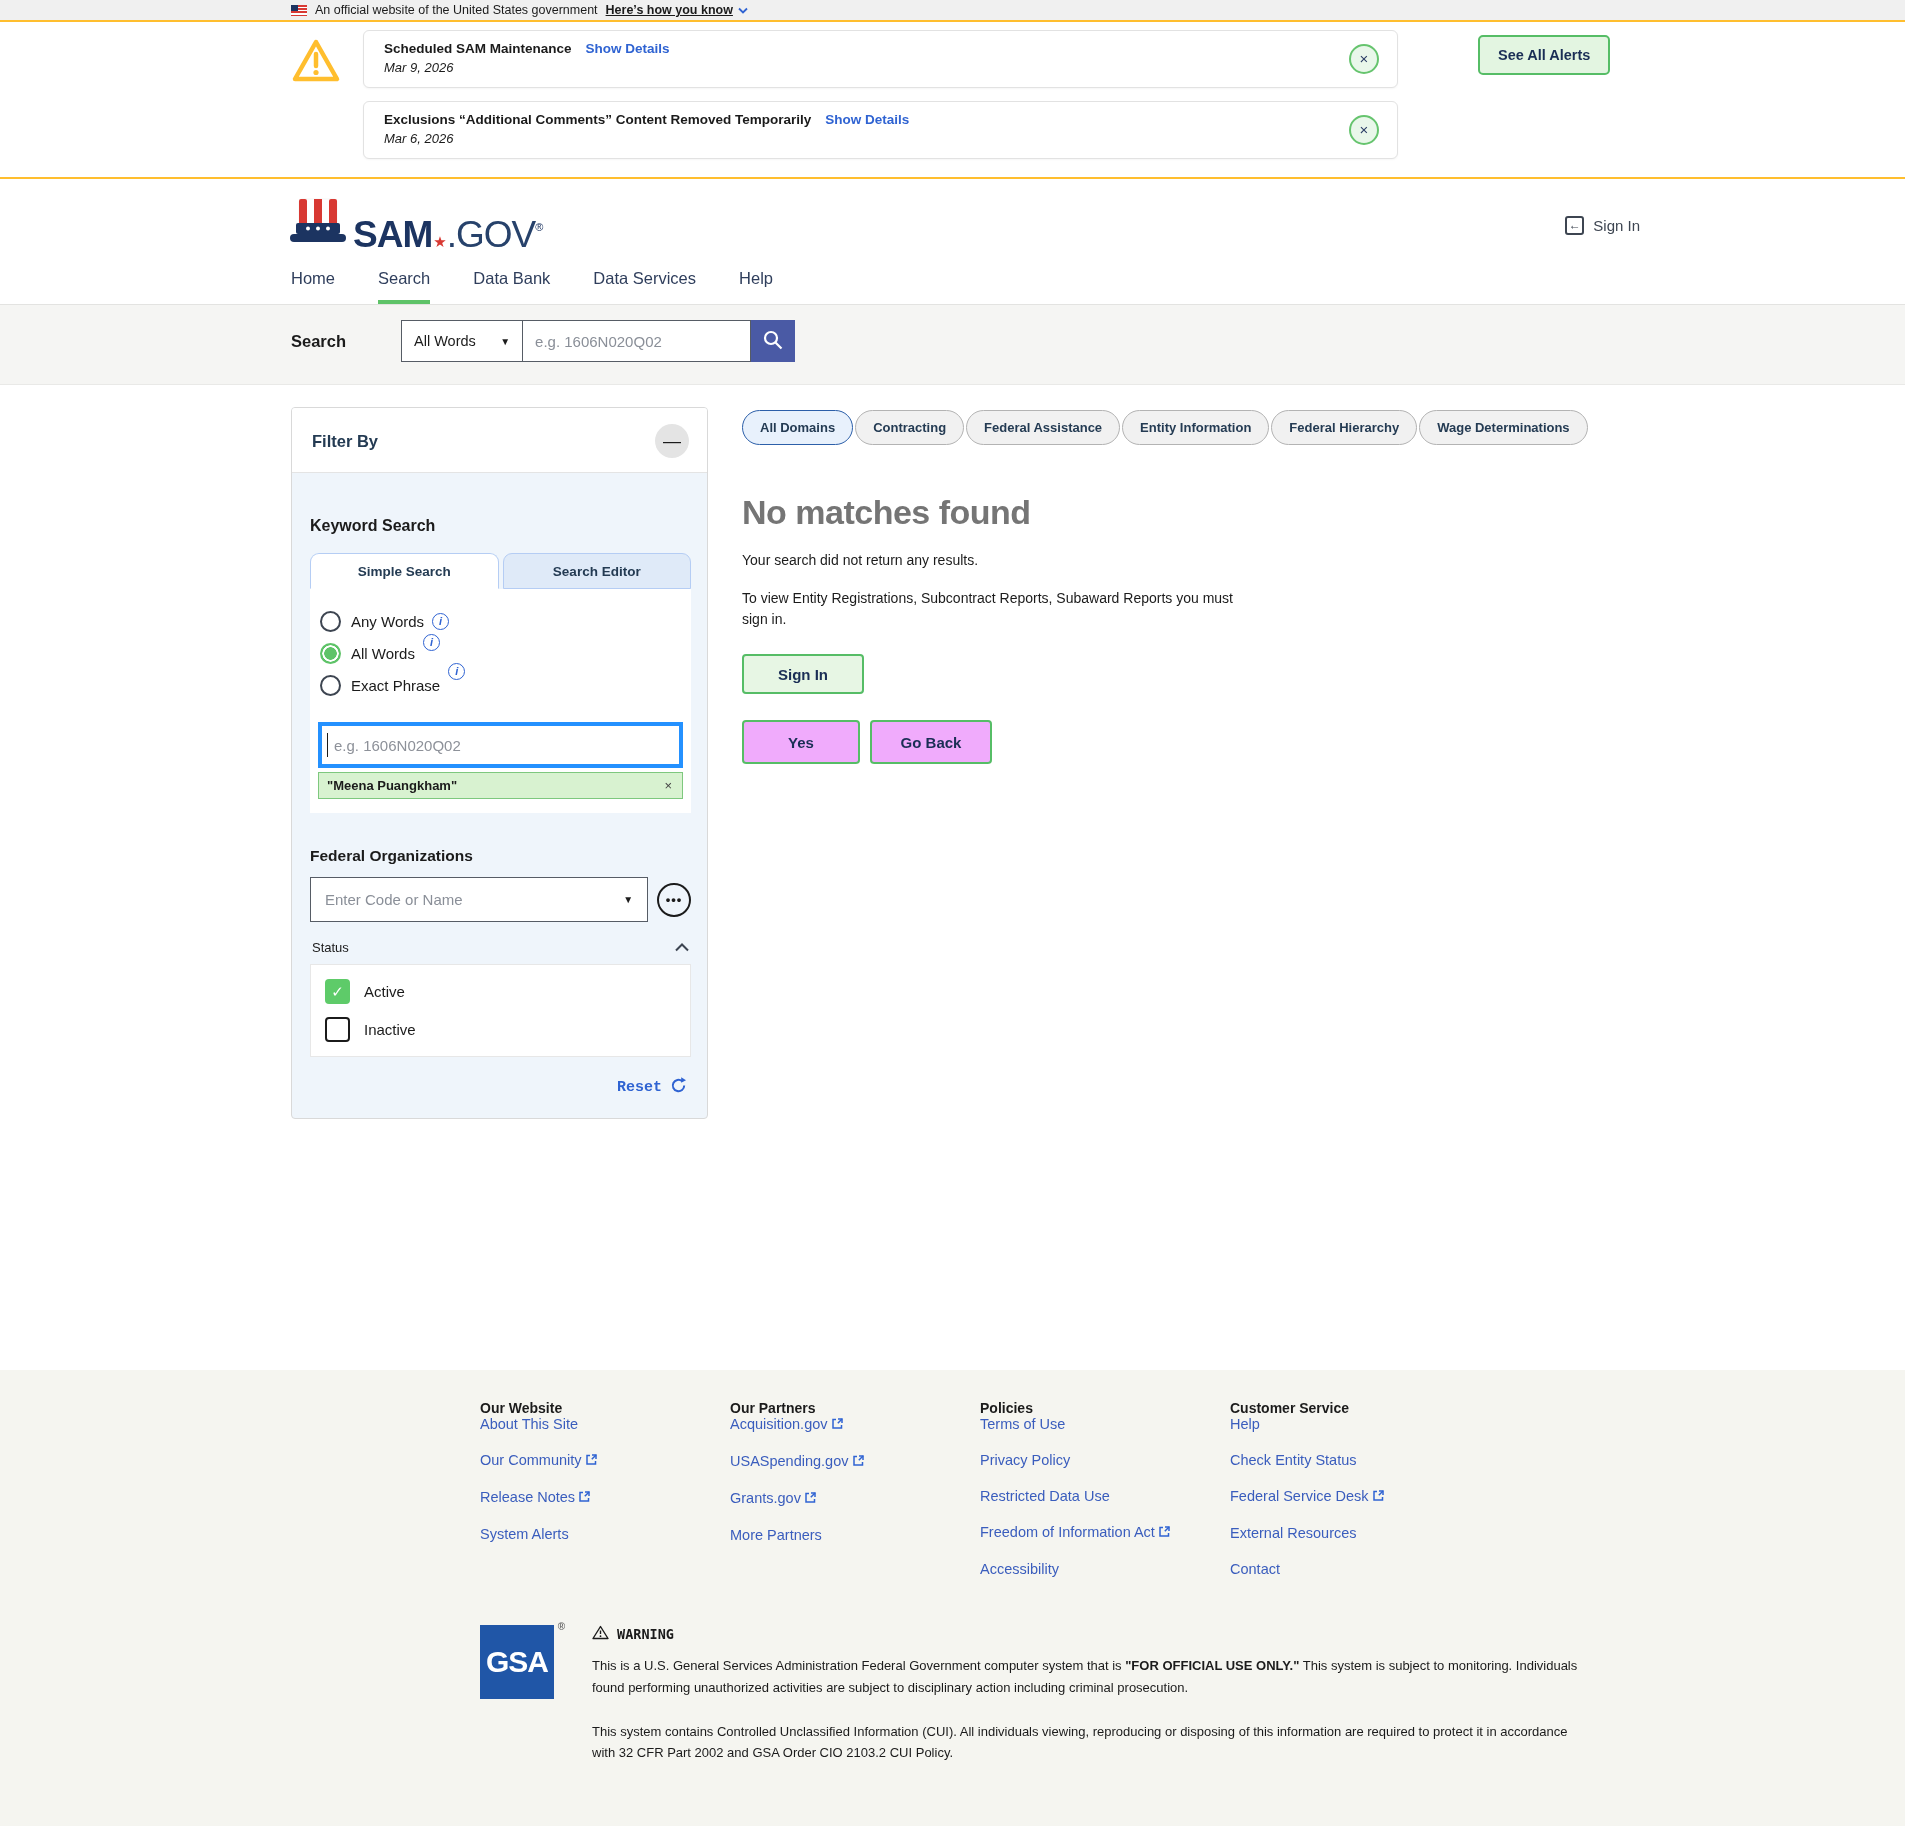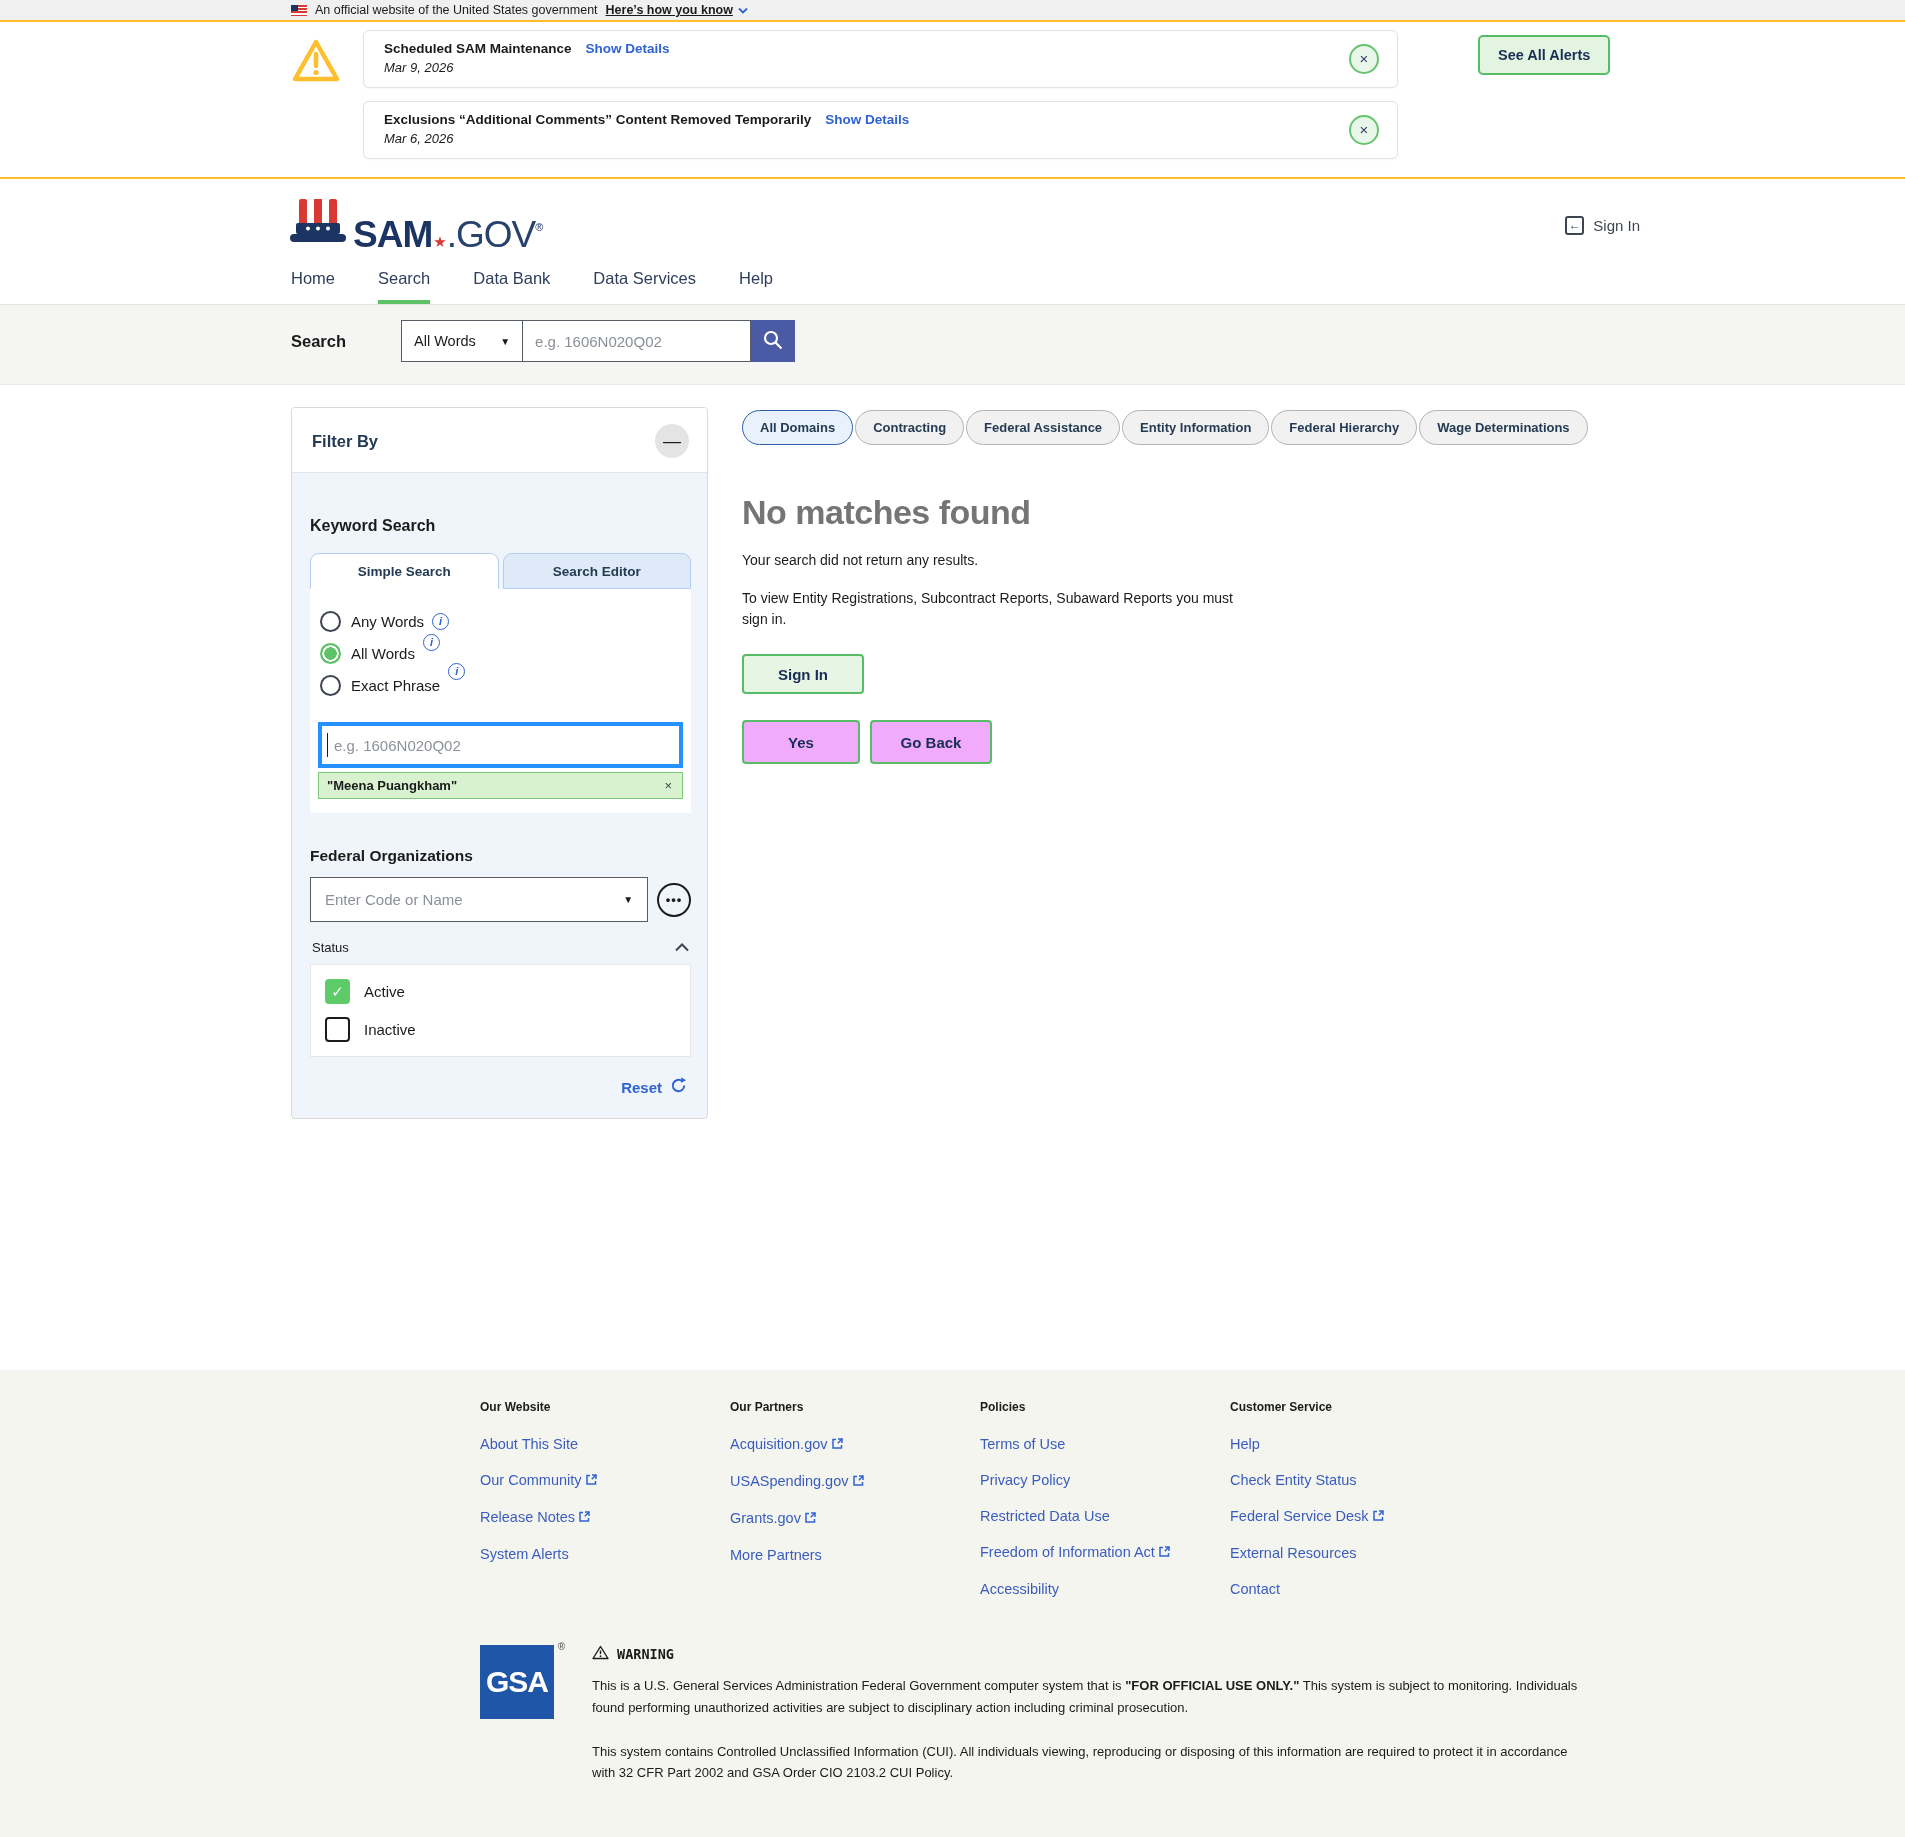--- a/index.html
+++ b/index.html
@@ -111,21 +111,21 @@
     font-size:13px; font-weight:bold; letter-spacing:1px; line-height:1; color:#1b1b1b; cursor:pointer; }
   .status-bar { display:flex; align-items:center; justify-content:space-between; margin:16px 2px 8px 2px; cursor:pointer; }
   .status-label { font-size:13px; color:#1b1b1b; }
   .status-card { background:#fff; border:1px solid #e7e7e7; padding:14px 14px; display:flex; flex-direction:column; gap:13px; }
   .check-row { display:flex; align-items:center; gap:14px; }
   .checkbox { width:25px; height:25px; border-radius:4px; flex:none; cursor:pointer; }
   .checkbox.checked { background:#5ecb69; color:#fff; text-align:center; font-size:15px; line-height:25px; }
   .checkbox.unchecked { background:#fff; border:2px solid #1b1b1b; }
   .check-label { font-size:15px; }
   .reset-row { display:flex; justify-content:flex-end; align-items:center; gap:8px; margin-top:20px; padding-right:4px; }
-  .reset-link { color:#2f63d2; font-weight:bold; font-size:15px; text-decoration:none; cursor:pointer; }
+  .reset-link { color:#2f63d2; font-weight:bold; font-size:15px; text-decoration:none; cursor:pointer;font-family:Liberation Mono, monospace; }
 
   
   .results { margin-left:34px; padding-top:3px; }
   .pills { display:flex; gap:2px; }
   .pill { border-radius:20px; padding:9px 17px; font-size:13px; font-weight:bold; color:#243b53;
     background:#f1f1f1; border:1px solid #b3b3b3; cursor:pointer; white-space:nowrap; }
   .pill.active { background:#e8f1fc; border:1.5px solid #2c5fa9; }
   .nomatch { font-size:34px; font-weight:bold; color:#757575; margin-top:48px; letter-spacing:-.5px; }
   .res-line1 { font-size:14px; margin-top:20px; }
   .res-line2 { font-size:14px; margin-top:20px; max-width:505px; line-height:1.5; }
@@ -135,21 +135,21 @@
   .res-question { font-size:14px; margin-top:45px; }
   .btn-row { display:flex; gap:10px; margin-top:26px; }
   .ghost-btn { height:44px; background:#f0abfc; border:2px solid #56bd66; border-radius:4px; color:#1a2e55;
     font-weight:bold; font-size:15px; cursor:pointer; font-family:"Liberation Sans", sans-serif; }
   .btn-yes { width:118px; } .btn-goback { width:122px; }
 
   
   .footer { background:#f5f5f0; padding:30px 0 0 480px; }
   .footer-cols { display:flex; }
   .fcol { width:250px; }
-  .fcol-head { font-size:12px; font-weight:bold; color:#1b1b1b; margin-bottom:22px; }
+  .fcol-head { font-size:14px; font-weight:bold; color:#1b1b1b; }
   .fcol a { display:block; font-size:14.5px; color:#3a5dbd; text-decoration:none; margin-bottom:20px; cursor:pointer; }
   .gsa-row { display:flex; gap:38px; padding:28px 0 40px 0; }
   .gsa-logo { width:74px; height:74px; background:#2056a7; color:#fff; font-weight:bold; font-size:30px;
     display:flex; align-items:center; justify-content:center; flex:none; letter-spacing:-1px; position:relative; }
   .gsa-reg { position:absolute; right:-10px; top:-4px; color:#6b6b6b; font-size:10px; }
   .warn-block { width:990px; }
   .warn-title { font-family:"DejaVu Sans Mono", monospace; font-weight:bold; font-size:13.5px; color:#1b1b1b;
     display:flex; align-items:center; gap:8px; margin-bottom:12px; }
   .warn-p { font-size:13px; line-height:1.68; color:#1b1b1b; margin-bottom:22px; }
   .warn-bold { font-weight:bold; }

